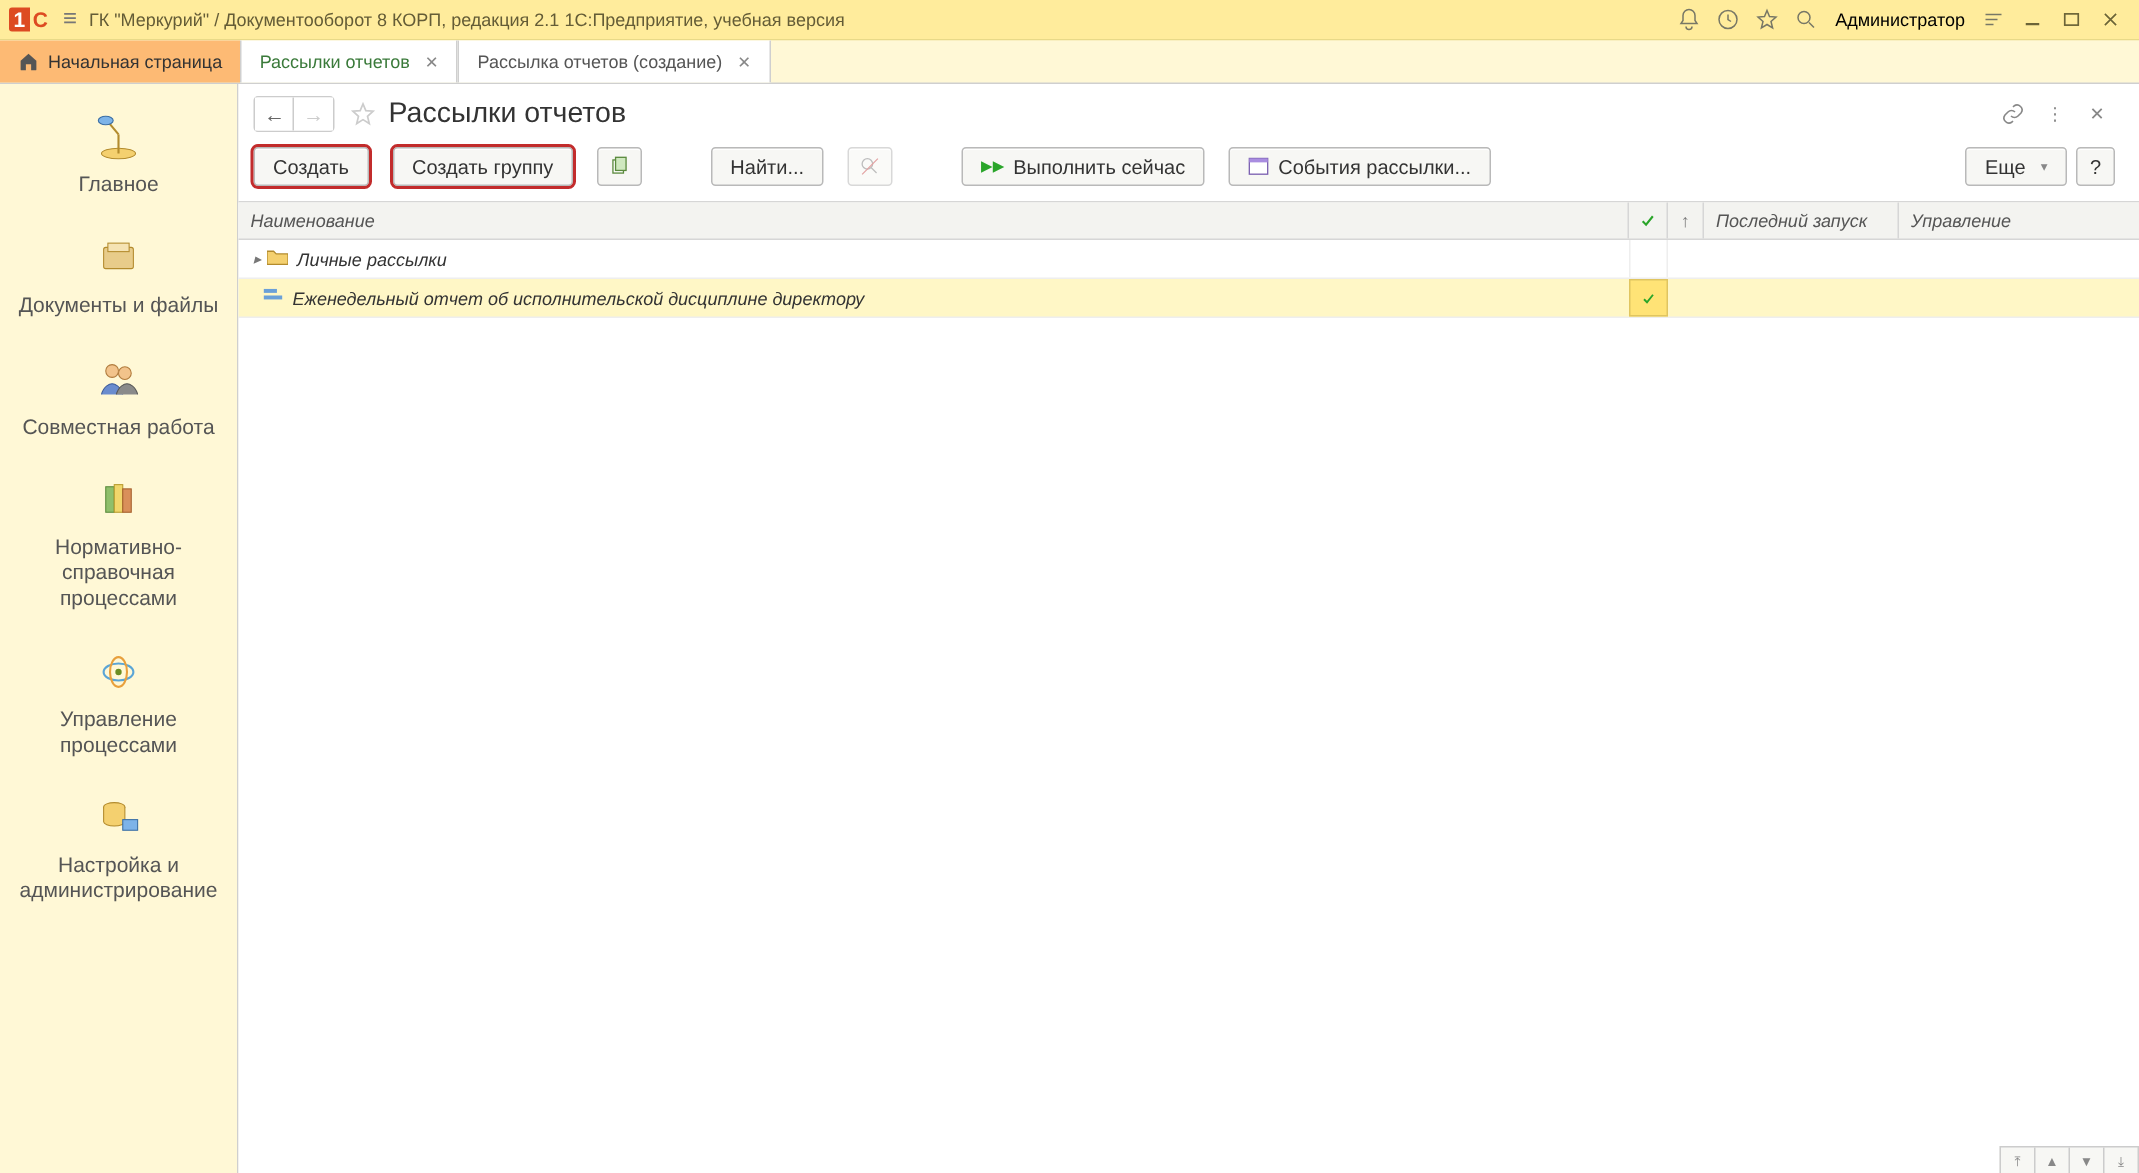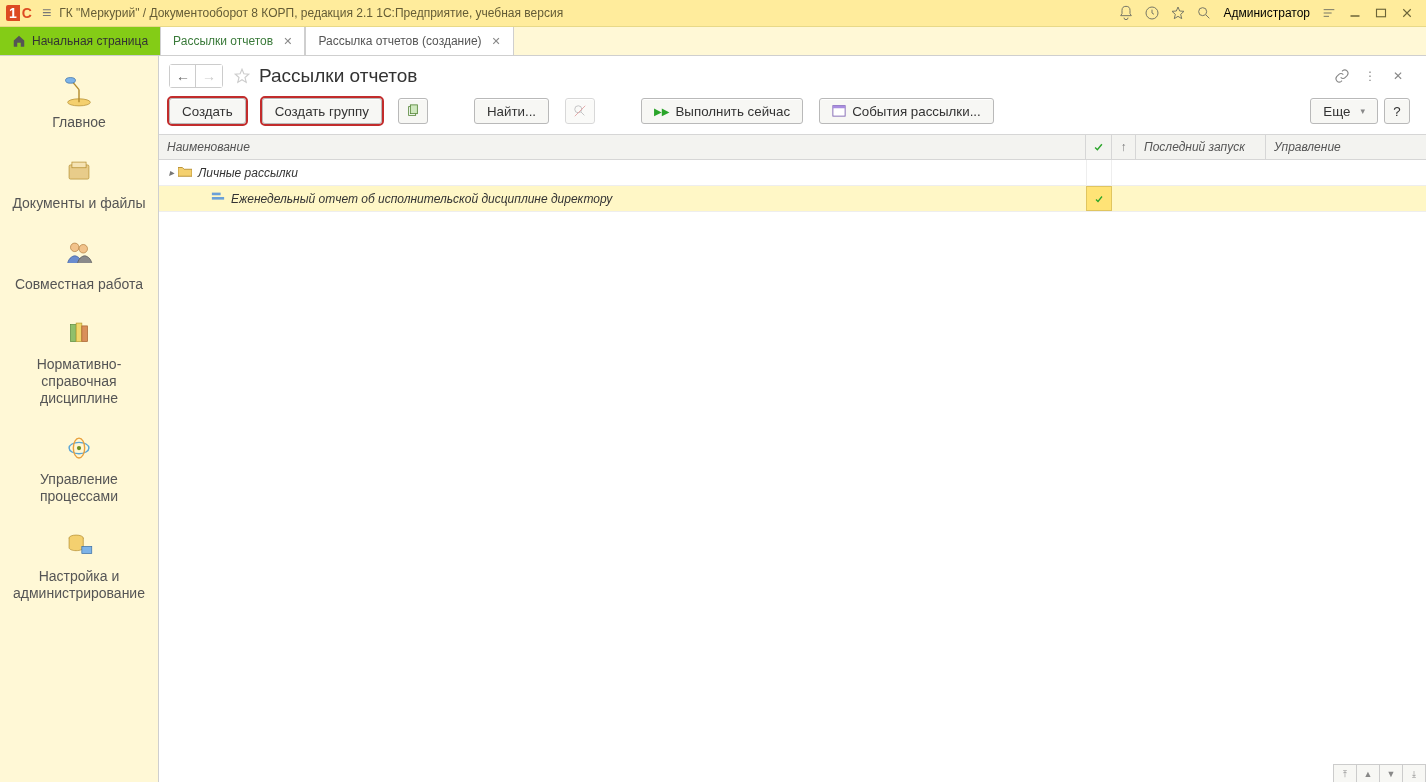--- a/index.html
+++ b/index.html
@@ -12,21 +12,21 @@
   .hamburger { margin:0 8px; color:#777; font-size:16px; cursor:pointer;}
   .title-text { color:#645c36;}
   .titlebar-spacer { flex:1; }
   .tb-icon { width:20px; height:20px; display:inline-flex; align-items:center; justify-content:center; color:#776; margin:0 3px; cursor:pointer;}
   .tb-icon svg { width:16px; height:16px; stroke:#776; fill:none; stroke-width:1.5;}
   .user-label { color:#000000; margin:0 6px;}
   .win-btn { width:18px; height:18px; display:inline-flex; align-items:center; justify-content:center; color:#9c0; margin:0 4px; cursor:pointer;}
 
   
   .tabbar { height:28px; background:#fff8d6; display:flex; align-items:stretch; border-bottom:1px solid #cfcfcf;}
-  .hometab { display:flex; align-items:center; gap:6px; padding:0 12px; background:#84cc16;}
+  .hometab { display:flex; align-items:center; gap:6px; padding:0 12px; background:#fdba74;}
   .hometab svg { width:14px; height:14px; fill:#555;}
   .tab { display:flex; align-items:center; gap:6px; padding:0 12px; border-left:1px solid #cfcfcf; border-right:1px solid #cfcfcf; background:#fff; white-space:nowrap;}
   .tab.active { color:#3a7a3a; }
   .tab.inactive { background:#fff; color:#555;}
   .tab .close-x { color:#888; margin-left:4px; font-size:11px;}
 
   
   .main { display:flex; height:calc(782px - 26px - 28px); }
 
   
@@ -74,21 +74,21 @@
   .td { padding:0 8px; box-sizing:border-box; display:flex; align-items:center; height:100%;}
   .td.name { flex:1;}
   .td.check { width:26px; border-left:1px solid #eee; border-right:1px solid #eee; justify-content:center;}
   .td.sort { width:24px;}
   .td.last { width:130px;}
   .td.sched { width:160px;}
   .trow.item .td.check { background:#ffe376; border:1px solid #e0c560;}
   .tree-toggle { color:#777; margin-right:4px; font-size:10px;}
   .folder-ic svg, .doc-ic svg { width:14px; height:12px; }
   .indent1 { padding-left:10px;}
-  .indent2 { padding-left:52px;}
+  .indent2 { padding-left:16px;}
 
   
   .ovf-tabs { position:absolute; right:0; bottom:0; display:flex; border:1px solid #ccc; background:#f7f7f4;}
   .ovf-tabs div { width:22px; height:18px; border-left:1px solid #ccc; display:flex; align-items:center; justify-content:center; color:#888; font-size:9px; cursor:pointer;}
   .ovf-tabs div:first-child { border-left:none;}
 </style>
 </head>
 <body>
 
 <div class="titlebar">
@@ -188,21 +188,21 @@
           <path d="M22 38c2-8 8-10 10-10s8 2 10 10" fill="#8a8a8a" stroke="#555"></path>
         </svg>
       <div class="nav-label">Совместная работа</div>
     </div>
     <div class="nav-item">
       <svg class="nav-icon" viewBox="0 0 48 48">
           <rect x="12" y="12" width="8" height="24" fill="#8fbf6b" stroke="#5a8a3d"></rect>
           <rect x="20" y="10" width="8" height="26" fill="#f0d66b" stroke="#b89b2d"></rect>
           <rect x="28" y="14" width="8" height="22" fill="#d98f5a" stroke="#a55f2d"></rect>
         </svg>
-      <div class="nav-label">Нормативно-справочная дисциплине</div>
+      <div class="nav-label">Нормативно-справочная процессами</div>
     </div>
     <div class="nav-item">
       <svg class="nav-icon" viewBox="0 0 48 48">
           <ellipse cx="24" cy="24" rx="14" ry="8" fill="none" stroke="#5aa5d6" stroke-width="2"></ellipse>
           <ellipse cx="24" cy="24" rx="8" ry="14" fill="none" stroke="#e8a03d" stroke-width="2"></ellipse>
           <circle cx="24" cy="24" r="3" fill="#6b8e23"></circle>
         </svg>
       <div class="nav-label">Управление процессами</div>
     </div>
     <div class="nav-item">

